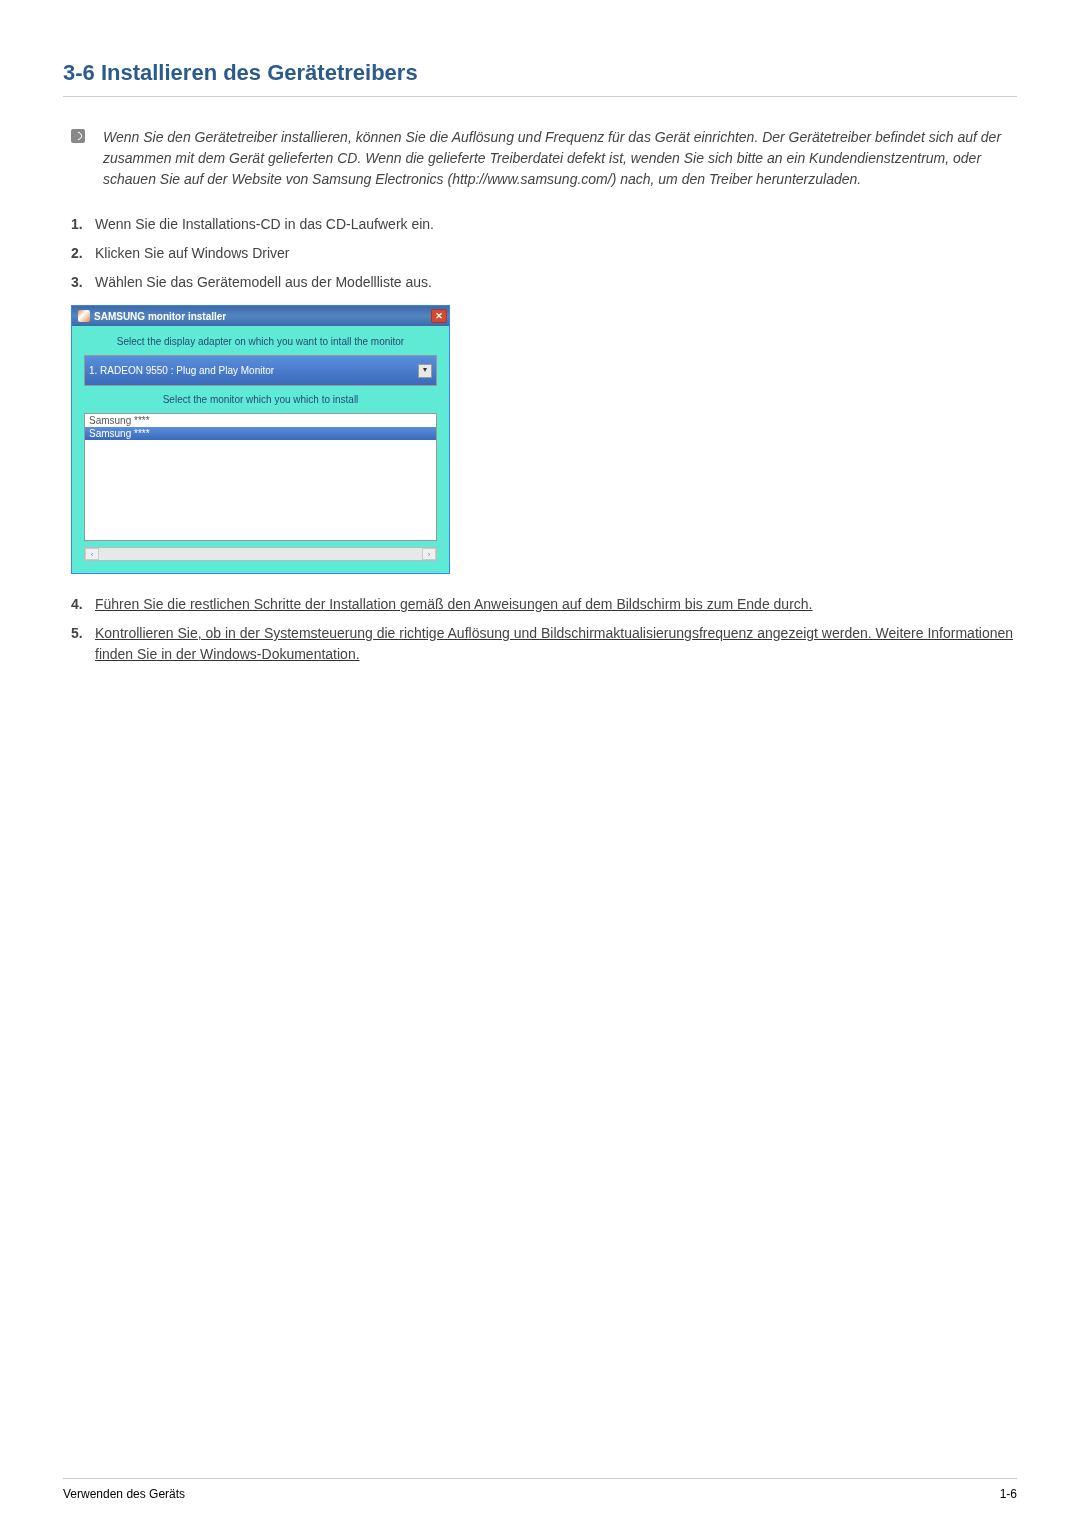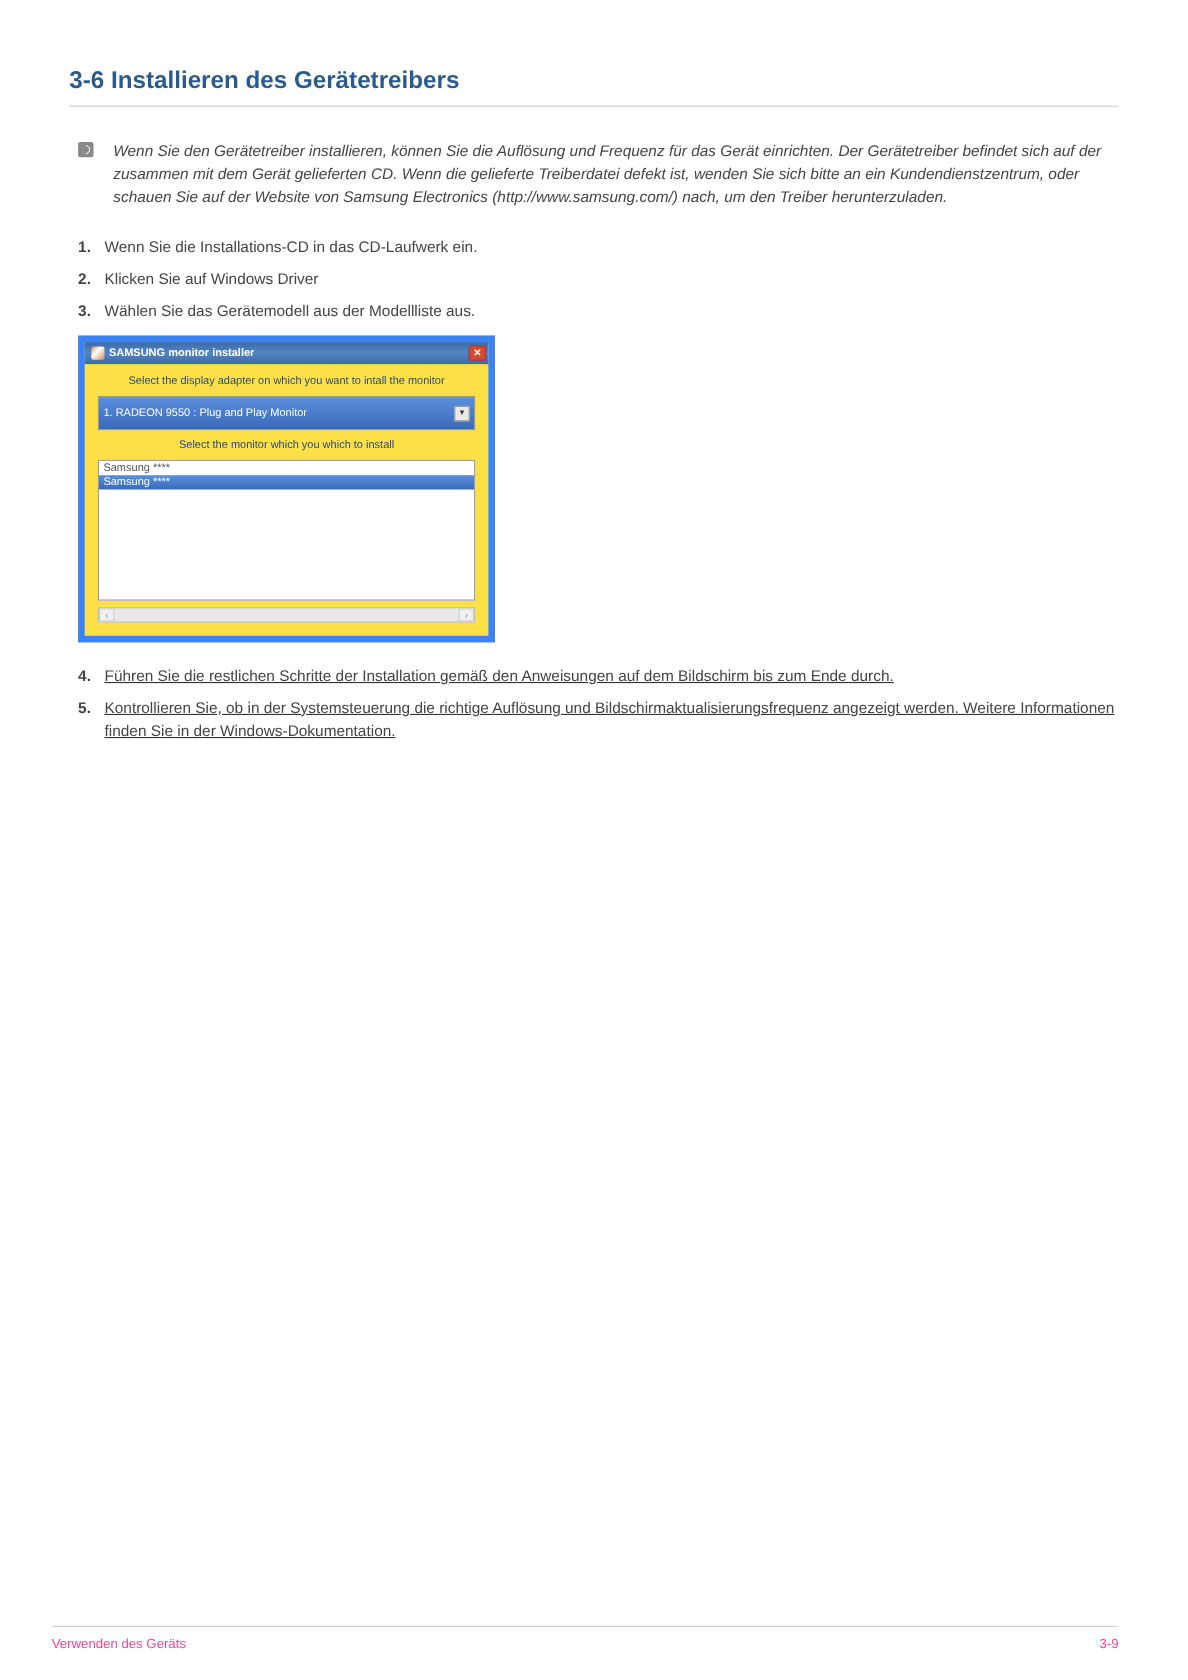--- a/index.html
+++ b/index.html
@@ -76,22 +76,22 @@
       content: counter(step) ".";
       position: absolute;
       left: 8px;
       font-weight: bold;
     }
     .dialog-image {
       margin: 12px 0 20px 8px;
     }
     .dialog {
       width: 379px;
-      border: 6px solid #3b82f6;
-      background: #fde047;
+      border: 1px solid #3b82f6;
+      background: #5eead4;
       font-size: 10px;
       font-family: Tahoma, Arial, sans-serif;
     }
     .dialog-titlebar {
       background: linear-gradient(to bottom, #3a6aa8, #5584c2, #3a6aa8);
       color: #fff;
       height: 20px;
       display: flex;
       align-items: center;
       padding: 0 2px 0 6px;
@@ -196,28 +196,28 @@
       border: 1px solid #aaa;
       font-size: 10px;
       color: #555;
       display: flex;
       align-items: center;
       justify-content: center;
     }
     .footer {
       position: absolute;
       bottom: 26px;
-      left: 47px;
+      left: 63px;
       right: 63px;
       border-top: 1px solid #ccc;
       padding-top: 8px;
       display: flex;
       justify-content: space-between;
       font-size: 12px;
-      color: #ec4899;
+      color: #000000;
     }
   </style>
 </head>
 <body>
 
 <div class="page">
 
   <h1 class="heading">3-6    Installieren des Gerätetreibers</h1>
 
   <div class="note-block">
@@ -258,16 +258,16 @@
     </div>
   </div>
 
   <ol class="step-list" start="4" style="counter-reset: step 3; text-decoration: underline;">
     <li>Führen Sie die restlichen Schritte der Installation gemäß den Anweisungen auf dem Bildschirm bis zum Ende durch.</li>
     <li>Kontrollieren Sie, ob in der Systemsteuerung die richtige Auflösung und Bildschirmaktualisierungsfrequenz angezeigt werden. Weitere Informationen finden Sie in der Windows-Dokumentation.</li>
   </ol>
 
   <div class="footer">
     <span>Verwenden des Geräts</span>
-    <span>3-9</span>
+    <span>1-6</span>
   </div>
 
 </div>
 
 </body></html>

